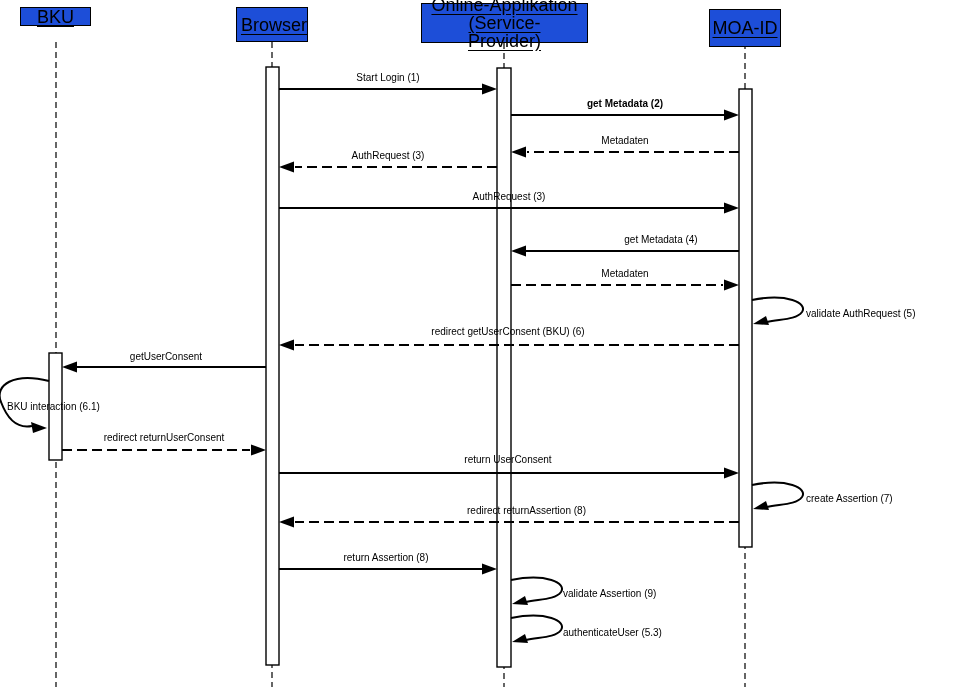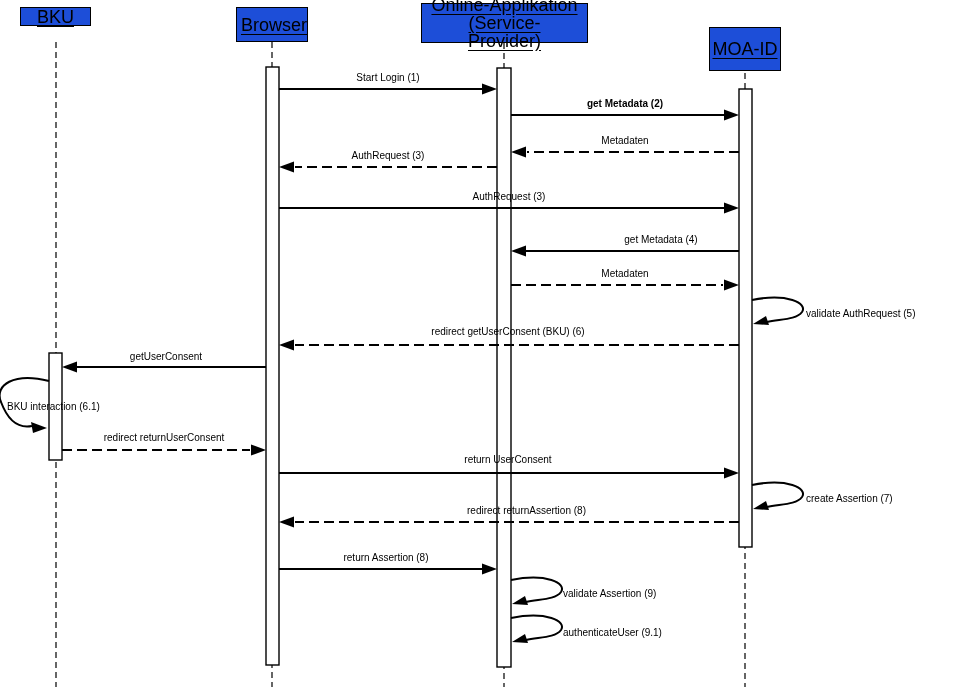--- a/index.html
+++ b/index.html
@@ -137,36 +137,36 @@
   <div class="actor" style="left:20px;top:7px;width:71px;height:19px;">
     <span class="u">BKU</span>
   </div>
   <div class="actor" style="left:236px;top:7px;width:72px;height:35px;align-items:flex-end;">
     <span class="u">Browser</span>
   </div>
   <div class="actor" style="left:421px;top:3px;width:167px;height:40px;">
     <span class="u">Online-Applikation (Service-</span>
     <span class="u">Provider)</span>
   </div>
-  <div class="actor" style="left:709px;top:27px;width:72px;height:44px;align-items:center;">
+  <div class="actor" style="left:709px;top:9px;width:72px;height:38px;align-items:center;">
     <span class="u">MOA-ID</span>
   </div>
 
   <div class="msg" style="left:388px;top:77px;">Start Login (1)</div>
   <div class="msg" style="left:625px;top:103px;font-weight:bold;">get Metadata (2)</div>
   <div class="msg" style="left:625px;top:140px;">Metadaten</div>
   <div class="msg" style="left:388px;top:155px;">AuthRequest (3)</div>
   <div class="msg" style="left:509px;top:196px;">AuthRequest (3)</div>
   <div class="msg" style="left:661px;top:239px;">get Metadata (4)</div>
   <div class="msg" style="left:625px;top:273px;">Metadaten</div>
   <div class="msg anchor-left" style="left:806px;top:313px;">validate AuthRequest (5)</div>
   <div class="msg" style="left:508px;top:331px;">redirect getUserConsent (BKU) (6)</div>
   <div class="msg" style="left:166px;top:356px;">getUserConsent</div>
   <div class="msg anchor-left" style="left:7px;top:406px;">BKU interaction (6.1)</div>
   <div class="msg" style="left:164px;top:437px;">redirect returnUserConsent</div>
   <div class="msg" style="left:508px;top:459px;">return UserConsent</div>
   <div class="msg anchor-left" style="left:806px;top:498px;">create Assertion (7)</div>
   <div class="msg" style="left:508px;top:510px;padding-left:37px;">redirect returnAssertion (8)</div>
   <div class="msg" style="left:386px;top:557px;">return Assertion (8)</div>
   <div class="msg anchor-left" style="left:563px;top:593px;">validate Assertion (9)</div>
-  <div class="msg anchor-left" style="left:563px;top:632px;">authenticateUser (9.1)</div>
+  <div class="msg anchor-left" style="left:563px;top:632px;">authenticateUser (5.3)</div>
 
 </div>
 
 </body></html>

